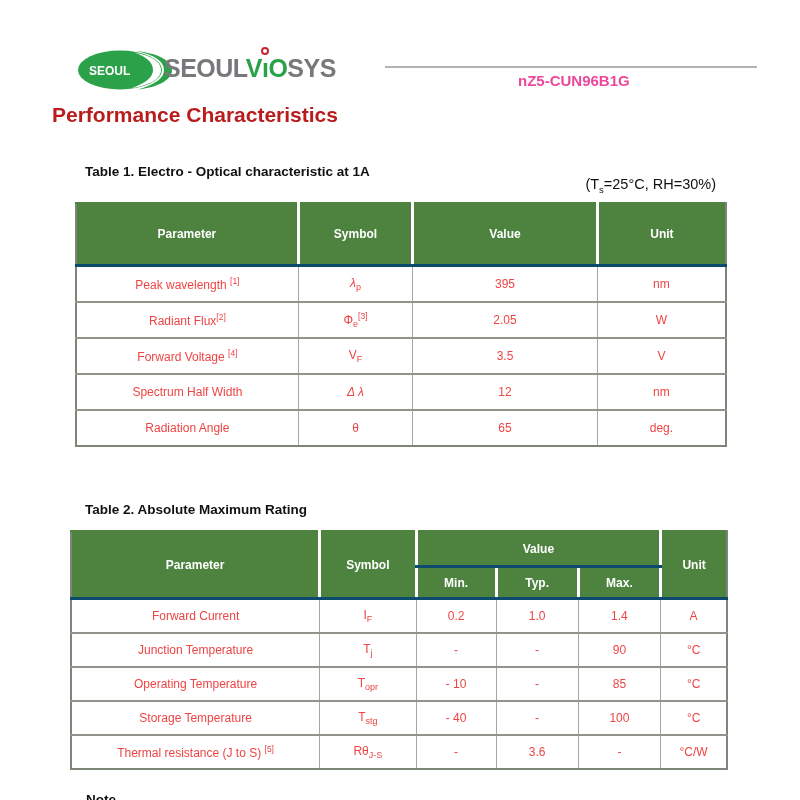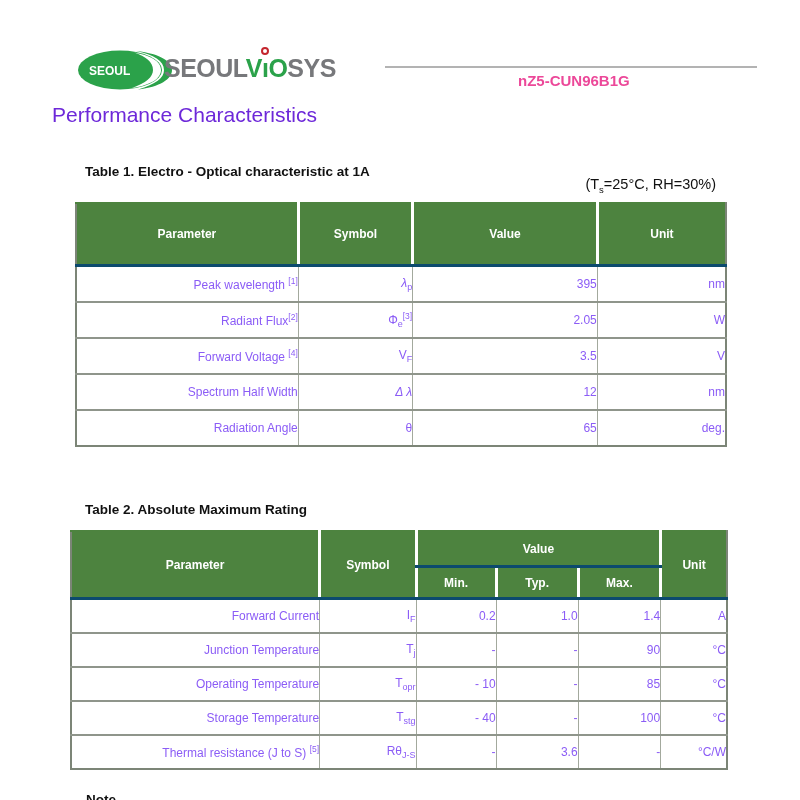--- a/index.html
+++ b/index.html
@@ -10,42 +10,42 @@
   .logo-badge{position:absolute;left:78px;top:50px;width:100px;height:40px;}
   .wordmark{position:absolute;left:164px;top:54px;font-size:25px;font-weight:bold;letter-spacing:-0.5px;white-space:nowrap;}
   .wm-gray{color:#77787b;}
   .wm-green{color:#2ba24a;}
   .wm-i{position:relative;display:inline-block;}
   .red-ring{position:absolute;left:50%;top:-7px;transform:translateX(-50%);width:8px;height:8px;
             box-sizing:border-box;border:2.5px solid #c4262e;border-radius:50%;background:#fff;}
   .top-rule{position:absolute;left:385px;top:66px;width:372px;height:2px;background:#b3b3b3;}
   .part-number{position:absolute;left:518px;top:72px;width:250px;text-align:left;
                font-size:15px;font-weight:bold;color:#ec4899;}
-  .page-title{position:absolute;left:52px;top:103px;font-size:21px;font-weight:normal;color:#6d28d9;}
+  .page-title{position:absolute;left:52px;top:103px;font-size:21px;font-weight:bold;color:#b91c1c;}
 
   
   .tbl-title{position:absolute;font-size:13.5px;font-weight:bold;color:#111;}
   .t1-title{left:85px;top:164px;}
   .t2-title{left:85px;top:502px;}
   .t1-cond{position:absolute;left:416px;top:176px;width:300px;text-align:right;font-size:14.5px;color:#111;}
   .t1-cond sub{font-size:9.5px;}
 
   
   table.dtable{position:absolute;border-collapse:collapse;table-layout:fixed;background:#fff;
                border:2px solid #7c8577;border-top:2px solid #4d833f;}
   #table1{left:75px;top:202px;width:652px;}
   #table2{left:70px;top:530px;width:658px;}
   .dtable th{background:#4d833f;color:#ffffff;font-weight:bold;font-size:12px;text-align:center;
              border-left:3px solid #fff;border-bottom:3px solid #0c4a6e;padding:0;}
   .dtable th.nol{border-left:none;}
   #table1 thead th{height:60px;}
   #table2 thead tr.h1 th{height:33px;}
   #table2 thead tr.h2 th{height:29px;}
   .dtable td{border-left:1px solid #a3a99d;border-top:2px solid #8f958b;background:#fff;
-             text-align:right;font-size:12px;color:#8b5cf6;padding:0;}
+             text-align:center;font-size:12px;color:#ef4444;padding:0;}
   .dtable td:first-child{border-left:none;}
   .dtable tbody tr:first-child td{border-top:none;}
   #table1 tbody td{height:34px;}
   #table2 tbody td{height:32px;}
   .dtable sup{font-size:8.5px;vertical-align:super;}
   .dtable sub{font-size:9px;}
 
   .note-label{position:absolute;left:86px;top:792px;font-size:13.5px;font-weight:bold;color:#111;}
 </style>
 </head>

